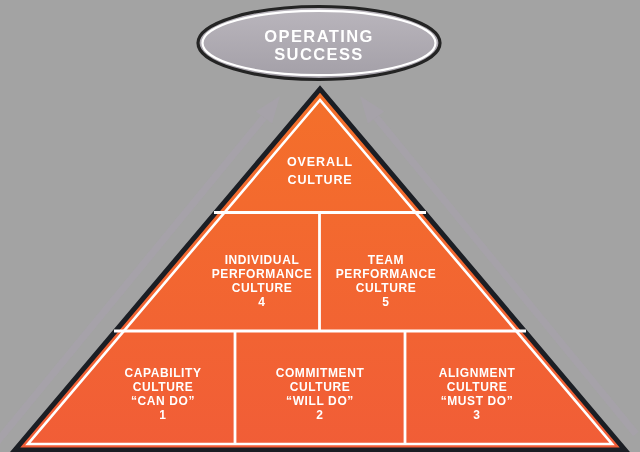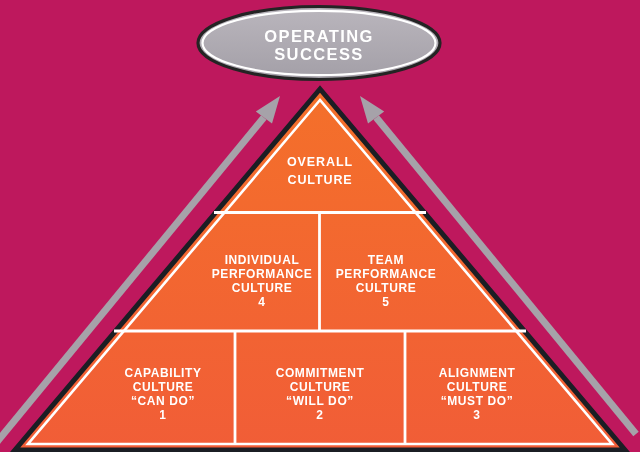--- a/index.html
+++ b/index.html
@@ -4,21 +4,21 @@
 <style>
   html, body {
     margin: 0;
     padding: 0;
     background: #ffffff;
   }
   .stage {
     position: relative;
     width: 640px;
     height: 452px;
-    background: #be185d;
+    background: #a3a3a3;
     overflow: hidden;
     font-family: "Liberation Sans", sans-serif;
   }
   svg { display: block; }
   text {
     font-family: "Liberation Sans", "DejaVu Sans", sans-serif;
     font-weight: 700;
     fill: #ffffff;
     text-anchor: middle;
   }

